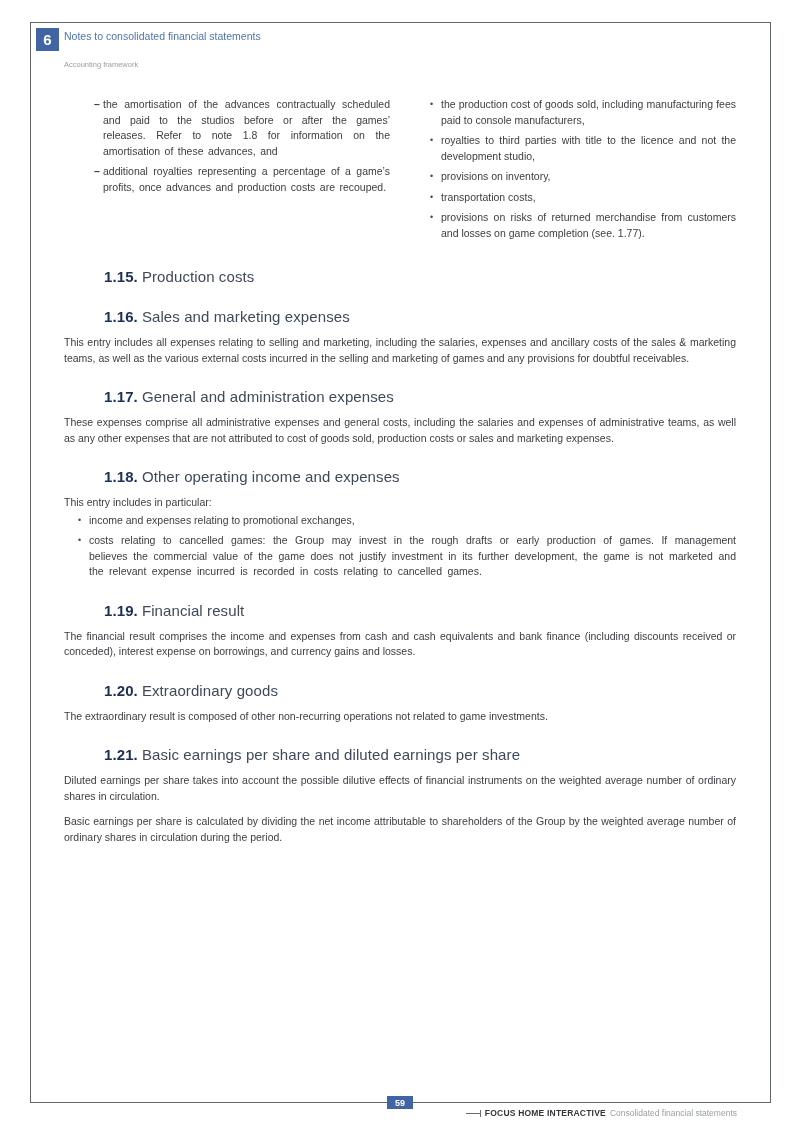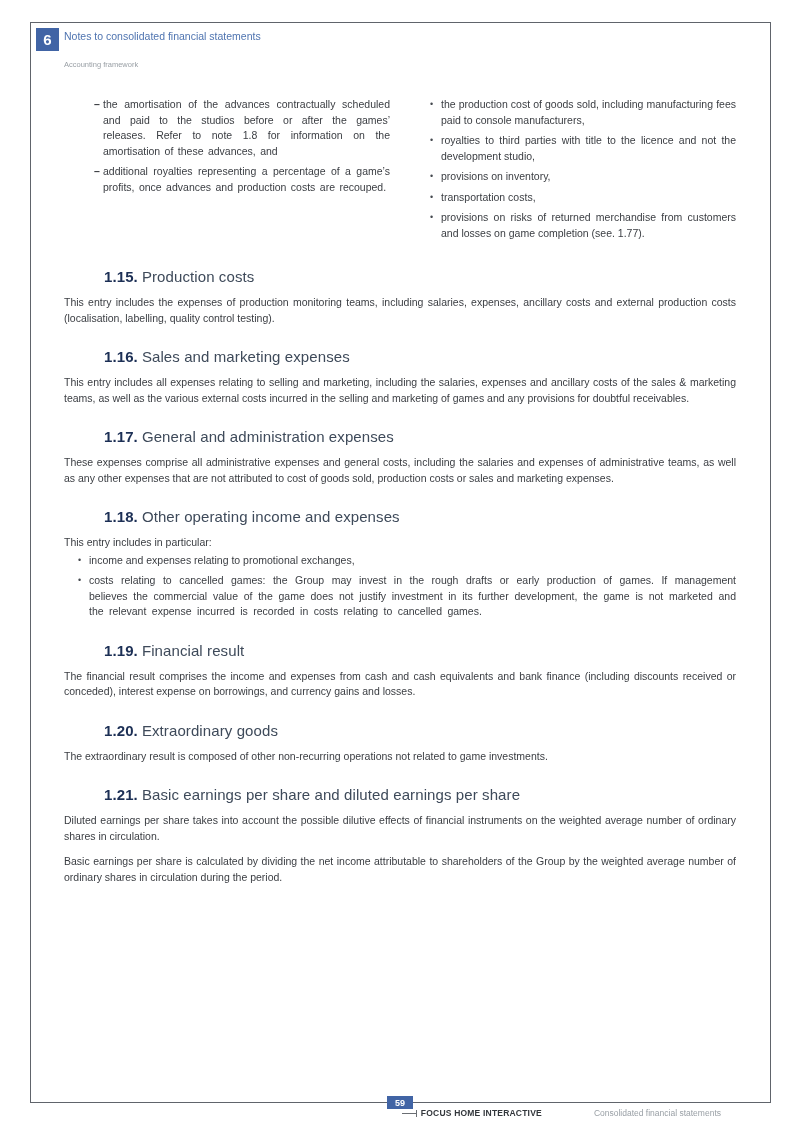--- a/index.html
+++ b/index.html
@@ -50,29 +50,29 @@
   .sub-bullet { display: flex; margin: 0 0 5px 14px; text-align: justify; }
   .wide-justify .item-text { word-spacing: 2.5px; }
 
   
   .page-number {
     position: absolute; left: 387px; top: 1096px; width: 26px; height: 13px;
     background: #4164a5; color: #ffffff; font-size: 9px; font-weight: 700;
     display: flex; align-items: center; justify-content: center; z-index: 2; text-align: right;
   }
   .footer-right {
-    position: absolute; right: 79px; top: 1107px; height: 12px;
+    position: absolute; right: 63px; top: 1107px; height: 12px;
     display: flex; align-items: center; gap: 4px;
     font-size: 8.5px; color: #8a8f94; white-space: nowrap;
   }
   .footer-rule { position: relative; display: inline-block; width: 15px; height: 8px; }
   .footer-rule::before { content: ""; position: absolute; left: 0; right: 0; top: 4px; height: 1px; background: #6a6e73; }
   .footer-rule::after  { content: ""; position: absolute; right: 0; top: 1px; width: 1px; height: 7px; background: #6a6e73; }
   .footer-brand { color: #33373c; font-weight: 700; letter-spacing: 0.2px; }
-  .footer-doc { color: #9aa0a6; margin-left: 48px; }
+  .footer-doc { color: #9aa0a6; }
 </style>
 </head>
 <body>
 
 <div class="page">
 
   <div class="frame"></div>
 
   <header class="chapter-header">
     <div class="chapter-badge">
@@ -118,21 +118,20 @@
           <span class="dot">•</span>
           <span class="item-text">provisions on risks of returned merchandise from customers and losses on game completion (see. 1.77).</span>
         </div>
       </div>
     </div>
 
     <section>
       <h2 class="sec-heading">
         <span class="sec-num">1.15.</span><span class="sec-title">Production costs</span>
       </h2>
-      <p class="body-p">This entry includes the expenses of production monitoring teams, including salaries, expenses, ancillary costs and external production costs (localisation, labelling, quality control testing).</p>
     </section>
 
     <section>
       <h2 class="sec-heading">
         <span class="sec-num">1.16.</span><span class="sec-title">Sales and marketing expenses</span>
       </h2>
       <p class="body-p">This entry includes all expenses relating to selling and marketing, including the salaries, expenses and ancillary costs of the sales &amp; marketing teams, as well as the various external costs incurred in the selling and marketing of games and any provisions for doubtful receivables.</p>
     </section>
 
     <section>

